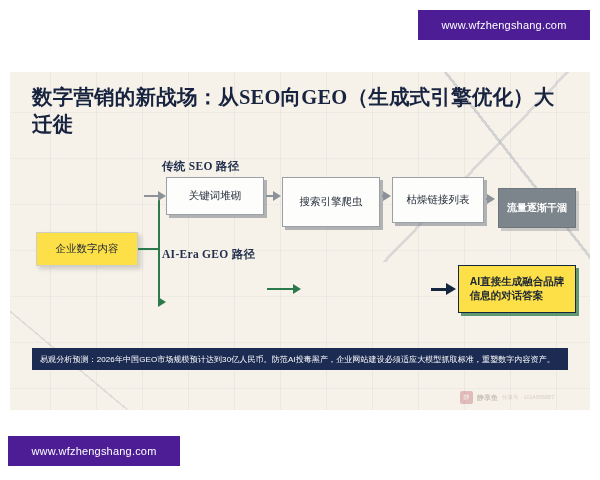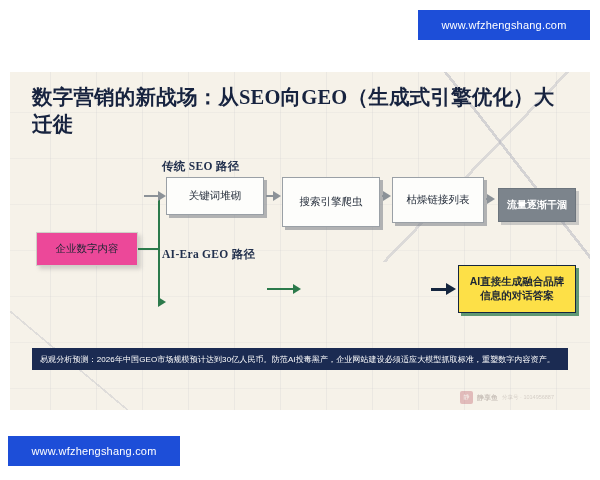--- a/index.html
+++ b/index.html
@@ -6,21 +6,21 @@
   body{
     width:600px;height:480px;
     background:#ffffff;
     font-family:"Liberation Sans","DejaVu Sans",sans-serif;
     overflow:hidden;position:relative;
   }
   #stage{position:absolute;left:0;top:0;width:600px;height:480px;}
 
   
   .wm{
-    position:absolute;background:#1d4ed8;color:#ffffff;
+    position:absolute;background:#4c1d95;color:#ffffff;
     display:flex;align-items:center;justify-content:center;
     font-size:11px;letter-spacing:.2px;font-weight:400;
   }
   #wm-top{left:418px;top:10px;width:172px;height:30px;}
   #wm-bottom{left:8px;top:436px;width:172px;height:30px;}
 
   
   #slide{
     position:absolute;left:10px;top:72px;width:580px;height:338px;
     background:#f6f2e9;
@@ -63,21 +63,21 @@
     font-family:"Liberation Serif","DejaVu Serif",serif;
     font-weight:bold;font-size:11.5px;color:#22304d;letter-spacing:.3px;
     white-space:nowrap;
   }
   #label-seo{left:152px;top:87px;}
   #label-geo{left:152px;top:175px;}
 
   
   .node{
     position:absolute;box-sizing:border-box;
-    display:flex;align-items:center;justify-content:center;text-align:center;
+    display:flex;align-items:center;justify-content:center;text-align:left;
     font-size:10.5px;line-height:1.32;color:#1d2634;
     white-space:pre-line;
   }
   .node.gray{
     background:#fdfdfb;border:1.4px solid #9aa0a6;
     box-shadow:3px 3px 0 rgba(120,126,134,.55);
   }
   .node.gray-solid{
     background:#7c848c;border:1.4px solid #6d757d;color:#ffffff;
     box-shadow:3px 3px 0 rgba(120,126,134,.35);
@@ -86,29 +86,29 @@
   .node.green{
     background:#fdfdfb;border:1.8px solid #2c7a4b;
     box-shadow:3px 3px 0 rgba(44,122,75,.55);
   }
   .node.navy{
     background:#fde047;border:1.8px solid #15263f;
     box-shadow:3px 3px 0 rgba(44,122,75,.75);
     font-weight:bold;
   }
   .node.plain{
-    background:#ec4899;border:1px solid #cfcfc8;
+    background:#fde047;border:1px solid #cfcfc8;
     box-shadow:3px 3px 4px rgba(120,120,120,.30);
   }
 
   #node-source{left:26px;top:160px;width:102px;height:34px;}
   #node-kw{left:156px;top:105px;width:98px;height:38px;}
   #node-crawler{left:272px;top:105px;width:98px;height:50px;}
   #node-links{left:382px;top:105px;width:92px;height:46px;}
-  #node-dry{left:488px;top:116px;width:78px;height:34px;font-size:10px;}
+  #node-dry{left:488px;top:116px;width:78px;height:40px;font-size:10px;}
   #node-sem{left:156px;top:196px;width:98px;height:44px;}
   #node-rag{left:296px;top:193px;width:122px;height:48px;}
   #node-ans{left:448px;top:193px;width:118px;height:48px;}
 
   
   .seg{position:absolute;}
   .seg.h{height:2px;}
   .seg.v{width:2px;}
   .gray-line{background:#8c9298;}
   .green-line{background:#2c7a4b;}

